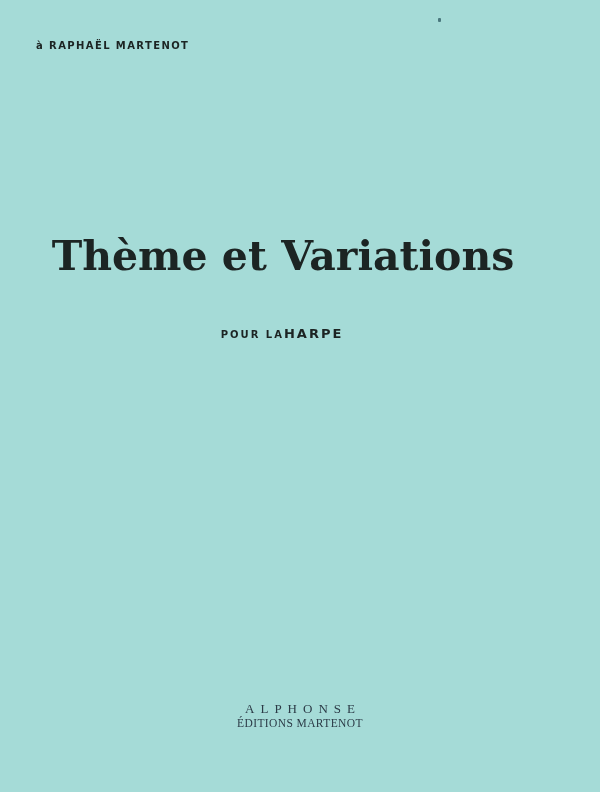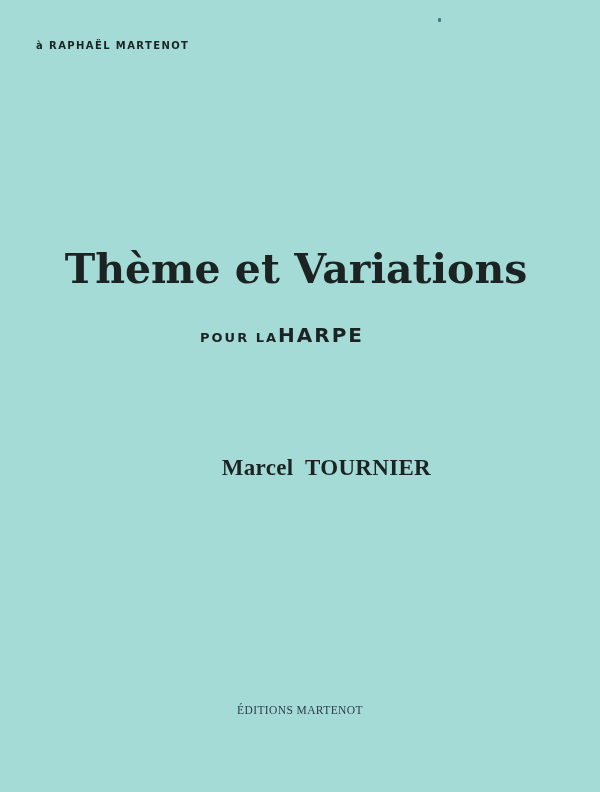--- a/index.html
+++ b/index.html
@@ -22,37 +22,37 @@
     color: var(--ink, #1c2423);
   }
 
   .speck {
     position: absolute; left: 438px; top: 18px;
     width: 3px; height: 4px; border-radius: 1px;
     background: #3a666e; opacity: .85;
   }
 
   .title {
-    position: absolute; left: 0; top: 236px; width: 566px; margin: 13px;
+    position: absolute; left: 0; top: 236px; width: 566px; margin: 0;
     text-align: center;
     font-family: "DejaVu Serif", serif;
     font-weight: 700; font-size: 41px; line-height: 1;
     color: var(--ink, #1c2423);
   }
 
   .subtitle {
     position: absolute; left: 0; top: 325px; width: 564px;
     text-align: center;
     font-family: "DejaVu Sans", sans-serif;
     font-weight: 700; letter-spacing: 2px; line-height: 1;
     color: var(--ink, #1c2423);
     white-space: nowrap;
   }
-  .sub-prefix { font-size: 13px; }
-  .sub-instrument { font-size: 20px; margin-left: 0; }
+  .sub-prefix { font-size: 10px; }
+  .sub-instrument { font-size: 13px; margin-left: 0; }
 
   .composer {
     position: absolute; top: 456px; right: 49px;
     font-family: "Liberation Serif", serif;
     font-weight: 700; font-size: 23px; line-height: 1;
     word-spacing: 6px; letter-spacing: .3px;
     color: var(--ink, #1c2423);
   }
 
   .publisher {
@@ -82,19 +82,19 @@
   <div class="dedication">à RAPHAËL MARTENOT</div>
 
   <div class="speck"></div>
 
   <h1 class="title">Thème et Variations</h1>
 
   <div class="subtitle">
     <span class="sub-prefix">POUR LA</span><span class="sub-instrument">HARPE</span>
   </div>
 
-  <div class="composer">Marcel TOURNIER</div>
 
   <div class="publisher">
+    <div class="pub-line1">ALPHONSE</div>
     <div class="pub-line3">ÉDITIONS MARTENOT</div>
   </div>
 
 </div>
 
 </body></html>

